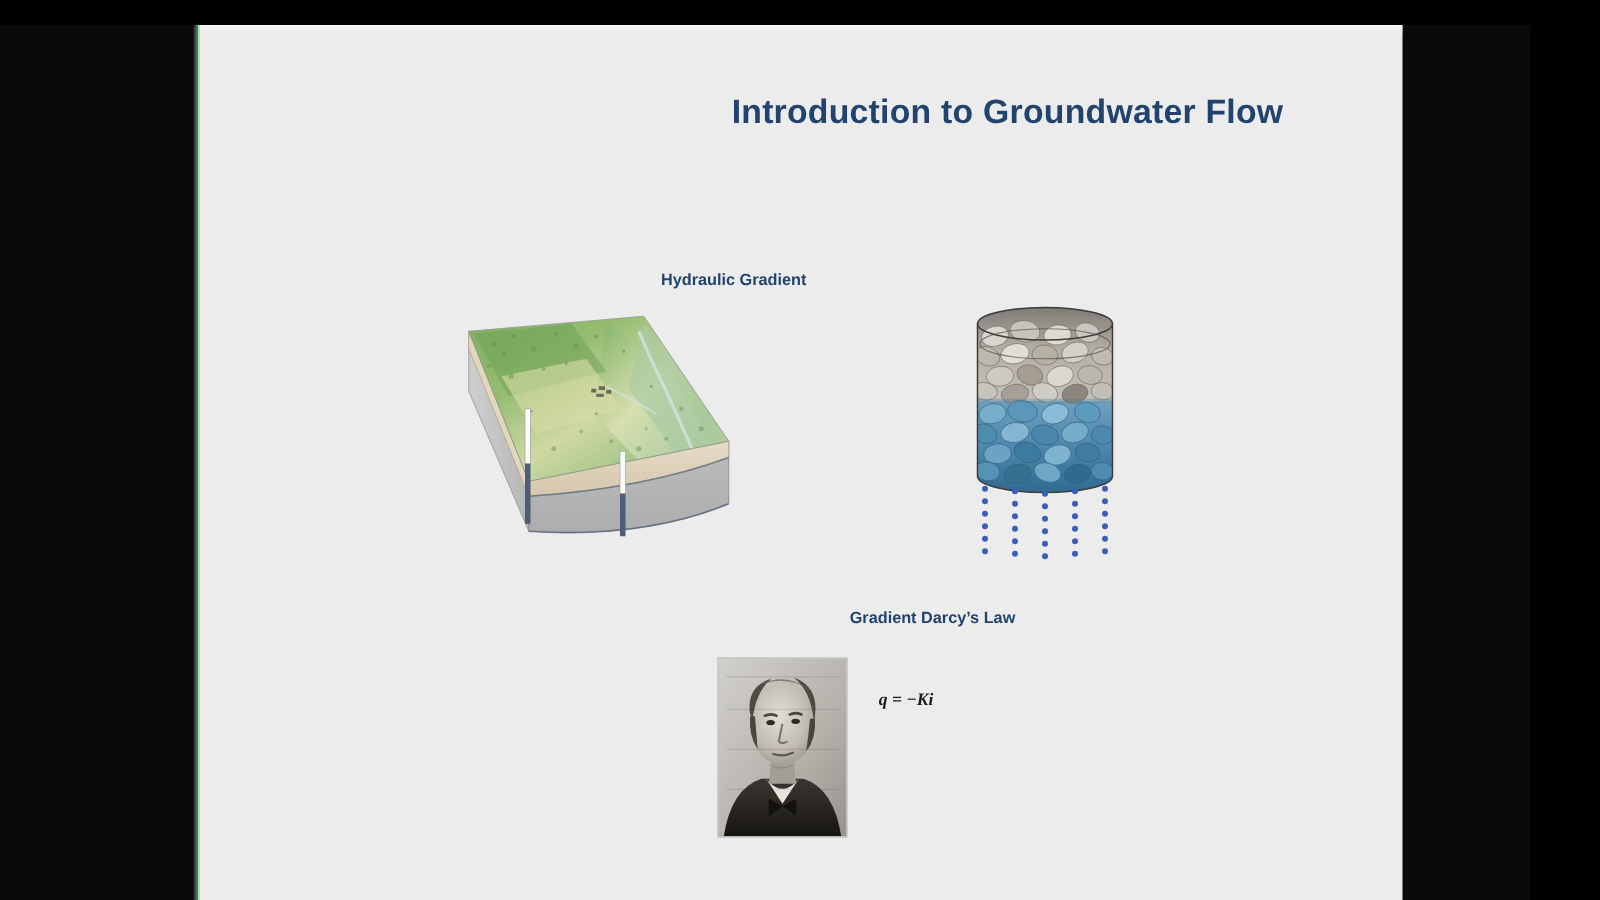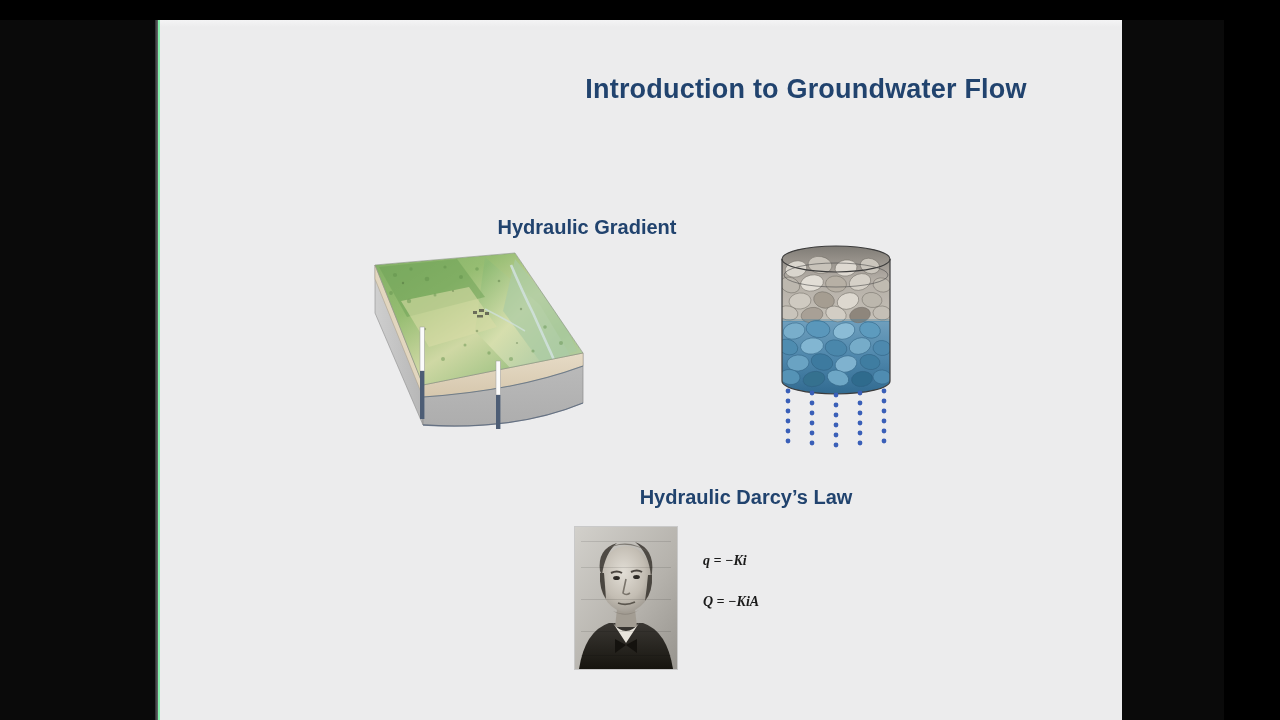--- a/index.html
+++ b/index.html
@@ -20,21 +20,21 @@
          background:#ececed;overflow:hidden;}
   #slide:before{content:"";position:absolute;left:0;right:0;top:0;height:7px;
          background:linear-gradient(180deg,#f4f4f5,#ececed);}
   #slide:after{content:"";position:absolute;left:0;right:0;bottom:0;height:9px;
          background:linear-gradient(0deg,#f2f2f3,#ececed);}
 
   .title{position:absolute;left:0;right:0;top:54px;text-align:center;
          font-size:27px;font-weight:bold;color:#21436e;letter-spacing:.2px;}
   .title span{display:inline-block;transform:translateX(165px);}
 
-  .sec-head{position:absolute;font-size:20px;font-weight:bold;color:#21436e;
+  .sec-head{position:absolute;font-size:13px;font-weight:bold;color:#21436e;
             text-align:center;white-space:nowrap;}
   #head-hg{left:262px;top:196px;width:330px;}
   #head-pm{left:676px;top:191px;width:330px;}
   #head-dl{left:421px;top:466px;width:330px;}
 
   
   .panel{position:absolute;}
   #panel-hg{left:205px;top:215px;width:230px;height:180px;}
   #panel-pm{left:610px;top:215px;width:140px;height:190px;}
 
@@ -282,21 +282,21 @@
               <circle cx="114" cy="166" r="2.4"></circle>
             <circle cx="114" cy="176" r="2.4"></circle>
               <circle cx="114" cy="186" r="2.4"></circle>
             <circle cx="114" cy="196" r="2.4"></circle>
               <circle cx="114" cy="206" r="2.4"></circle>
           </g>
         </g>
       </svg>
     </div>
 
-    <div class="sec-head" id="head-dl">Hydraulic Darcy’s Law</div>
+    <div class="sec-head" id="head-dl">Gradient Darcy’s Law</div>
 
     <div id="portrait">
       <svg viewBox="0 0 102 142" preserveAspectRatio="none">
         <defs>
           <linearGradient id="bgP" x1="0" y1="0" x2="1" y2="1">
             <stop offset="0%" stop-color="#d2d0cb"></stop>
             <stop offset="60%" stop-color="#b5b2ac"></stop>
             <stop offset="100%" stop-color="#97948e"></stop>
           </linearGradient>
           <radialGradient id="faceG" cx="0.45" cy="0.4" r="0.75">
@@ -346,17 +346,16 @@
           <rect x="6" y="40" width="90" height="1"></rect>
           <rect x="6" y="72" width="90" height="1"></rect>
           <rect x="6" y="104" width="90" height="1"></rect>
           <rect x="6" y="128" width="90" height="1"></rect>
         </g>
       </svg>
     </div>
 
     <div class="eqs">
       <div class="eq e1">q = −Ki</div>
-      <div class="eq e2">Q = −KiA</div>
     </div>
 
   </div>
 </div>
 
 </body></html>

